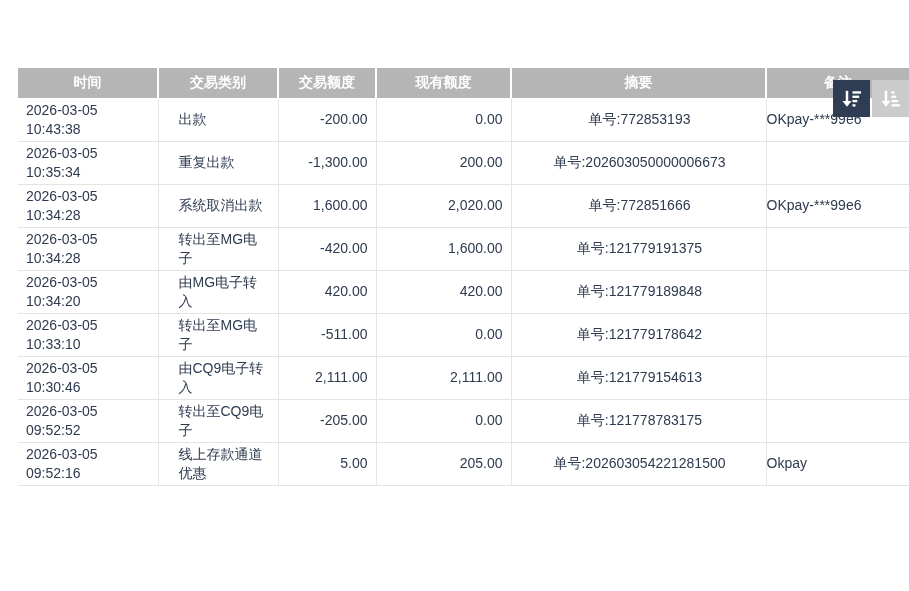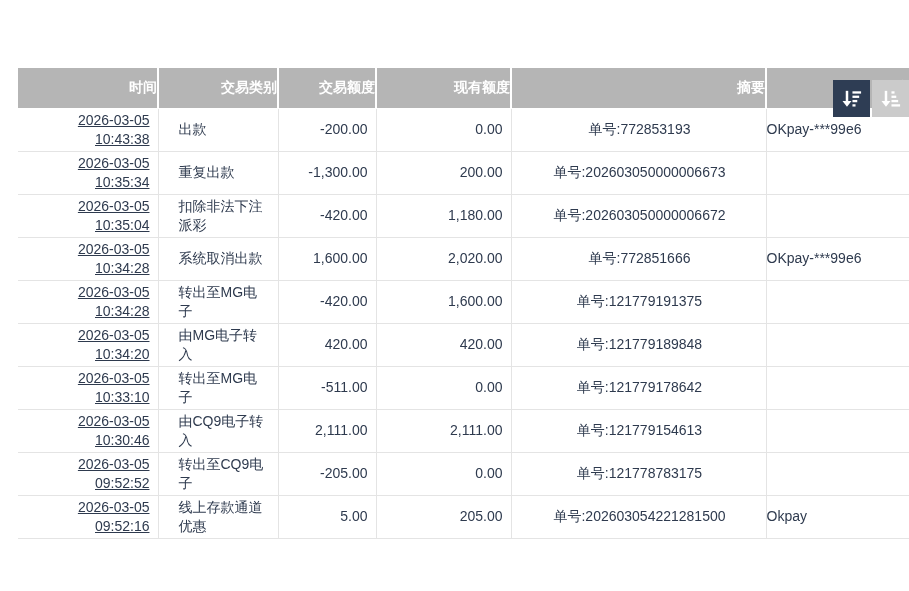--- a/index.html
+++ b/index.html
@@ -25,30 +25,30 @@
   table{border-collapse:collapse;table-layout:fixed;width:891px;margin:68px 0 0 18px;
     font-size:14px;}
   col.c-time{width:140px;}
   col.c-type{width:120px;}
   col.c-amount{width:98px;}
   col.c-balance{width:135px;}
   col.c-summary{width:255px;}
   col.c-remark{width:143px;}
 
   thead th{background:var(--header-bg);color:var(--header-text);font-weight:bold;
-    height:40px;text-align:right;border-left:2px solid #ffffff;font-size:14px;}
+    height:30px;text-align:center;border-left:2px solid #ffffff;font-size:14px;}
   thead th:first-child{border-left:none;}
 
   tbody td{border:1px solid var(--row-border);border-top:none;height:40px;
     padding:2px 8px;line-height:19px;vertical-align:middle;background:#ffffff;}
   tbody tr td:first-child{border-left:none;}
   tbody tr td:last-child{border-right:none;}
   tbody tr:first-child td{border-top:1px solid #ffffff;}
 
-  td.col-time{text-align:right;text-decoration:underline;}
+  td.col-time{text-align:left;}
   td.col-type{text-align:left;padding-left:20px;}
   td.col-amount{text-align:right;}
   td.col-balance{text-align:right;}
   td.col-summary{text-align:center;padding-left:10px;}
   td.col-remark{text-align:left;padding-left:0;}
 </style>
 </head>
 <body>
 
 <div class="page">
@@ -114,28 +114,20 @@
         </tr>
         <tr>
           <td class="col-time">2026-03-05 10:35:34</td>
           <td class="col-type">重复出款</td>
           <td class="col-amount">-1,300.00</td>
           <td class="col-balance">200.00</td>
           <td class="col-summary">单号:202603050000006673</td>
           <td class="col-remark"></td>
         </tr>
         <tr>
-          <td class="col-time">2026-03-05 10:35:04</td>
-          <td class="col-type">扣除非法下注派彩</td>
-          <td class="col-amount">-420.00</td>
-          <td class="col-balance">1,180.00</td>
-          <td class="col-summary">单号:202603050000006672</td>
-          <td class="col-remark"></td>
-        </tr>
-        <tr>
           <td class="col-time">2026-03-05 10:34:28</td>
           <td class="col-type">系统取消出款</td>
           <td class="col-amount">1,600.00</td>
           <td class="col-balance">2,020.00</td>
           <td class="col-summary">单号:772851666</td>
           <td class="col-remark">OKpay-***99e6</td>
         </tr>
         <tr>
           <td class="col-time">2026-03-05 10:34:28</td>
           <td class="col-type">转出至MG电子</td>

